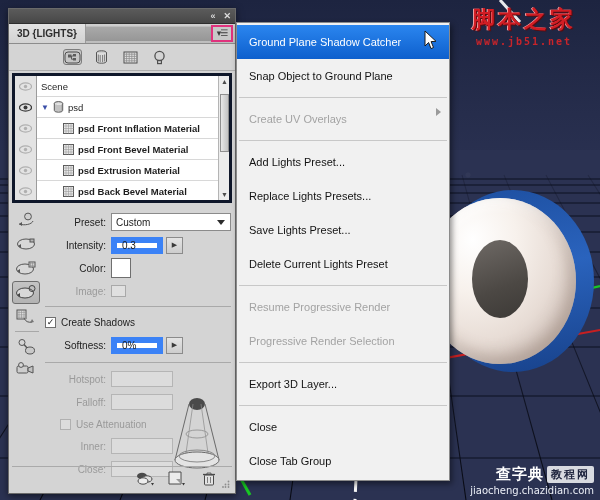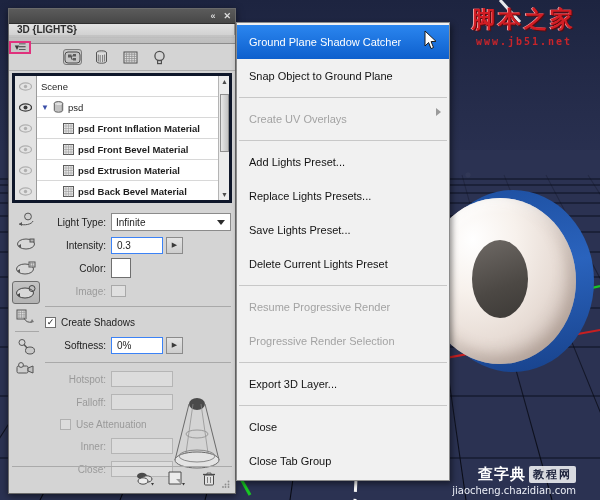--- a/index.html
+++ b/index.html
@@ -58,21 +58,21 @@
     height:15px; background:linear-gradient(180deg,#5b5b5b,#474747);
     border-bottom:1px solid #2e2e2e; display:flex; align-items:center;
     justify-content:flex-end; padding-right:2px; gap:3px;
   }
   .tb-btn {
     color:#dcdcdc; font-size:9px; line-height:9px; font-weight:bold;
     padding:0 3px; letter-spacing:-1px;
   }
   .panel-tabrow {
     height:20px; background:linear-gradient(180deg,#cfcfcf,#bdbdbd);
-    border-bottom:1px solid #8c8c8c; display:flex; align-items:stretch;flex-direction:column;
+    border-bottom:1px solid #8c8c8c; display:flex; align-items:stretch;
   }
   .tab-active {
     display:flex; align-items:center; padding:0 8px;
     font-size:10px; font-weight:bold; color:#2d2d2d;
     background:linear-gradient(180deg,#e2e2e2,#d2d2d2);
     border-right:1px solid #9a9a9a;
   }
   .tab-filler {
     flex:1; background:linear-gradient(180deg,#a9a9a9,#969696);
     border-top:1px solid #bdbdbd; margin:2px 0 2px 0;
@@ -129,21 +129,21 @@
   .plabel.dim { color:#9a9a9a; }
   .pselect {
     flex:1; height:18px; background:#fff; border:1px solid #8b8b8b;
     font-size:10px; color:#1c1c1c; display:flex; align-items:center;
     padding-left:4px; position:relative;
   }
   .pselect .caret { position:absolute; right:5px; top:6px;
     border-left:4px solid transparent; border-right:4px solid transparent;
     border-top:5px solid #2c2c2c; }
   .pnum {
-    width:52px; height:17px; background:#fff; border:1px solid #3b82f6;
+    width:52px; height:17px; background:#fff; border:6px solid #3b82f6;
     font-size:10px; color:#1c1c1c; display:flex; align-items:center; padding-left:5px;
   }
   .pstep {
     width:17px; height:17px; margin-left:3px; background:linear-gradient(180deg,#e4e4e4,#cdcdcd);
     border:1px solid #8b8b8b; display:flex; align-items:center; justify-content:center;
     font-size:7px; color:#3a3a3a;
   }
   .swatch { width:20px; height:20px; background:#fff; border:1px solid #6f6f6f; }
   .imgbox { width:15px; height:12px; background:#e0e0e0; border:1px solid #a9a9a9; }
   .pdiv { height:1px; background:#a9a9a9; margin:5px 0 6px 0; }
@@ -192,21 +192,21 @@
   .wm-tr { position:absolute; right:24px; top:4px; text-align:center; }
   .wm-cn {
     font-family:"DejaVu Sans", sans-serif; font-size:23px; font-weight:bold;
     color:#d21d24; letter-spacing:3px;
     text-shadow:1px 1px 0 #5a0c10, -1px 0 0 #f4a5a7;
   }
   .wm-url {
     font-family:"DejaVu Sans Mono", monospace; font-size:10px; font-weight:bold;
     color:#c8242a; letter-spacing:2px; margin-top:1px;
   }
-  .wm-br { position:absolute; right:24px; bottom:4px; text-align:right; }
+  .wm-br { position:absolute; right:6px; bottom:4px; text-align:right; }
   .wm-br-top { display:flex; align-items:center; justify-content:flex-end; gap:3px; }
   .wm-br-cn {
     font-family:"DejaVu Sans", sans-serif; font-size:15px; font-weight:bold;
     color:#ffffff; letter-spacing:1px;
   }
   .wm-br-box {
     background:rgba(255,255,255,.82); color:#20263f; font-weight:bold;
     font-family:"DejaVu Sans", sans-serif; font-size:11px;
     padding:1px 4px; border-radius:2px; letter-spacing:2px;
   }
@@ -486,28 +486,28 @@
     <div class="tool">
       <svg width="22" height="18">
         <rect x="2" y="4" width="11" height="7" rx="1.5" fill="#cdcdcd" stroke="#555"></rect>
         <circle cx="6" cy="3" r="2.4" fill="#d8d8d8" stroke="#555"></circle>
         <path d="M13 6 l5 -2 v7 l-5 -2 z" fill="#c2c2c2" stroke="#555"></path>
       </svg>
     </div>
   </div>
 
   <div class="props">
-
-    <div class="prow">
-      <span class="plabel">Light Type:</span>
+    <div class="prow">
+      <span class="plabel">Preset:</span>
       <span class="pselect">
-        <span>Infinite</span>
+        <span>Custom</span>
         <span class="caret"></span>
       </span>
     </div>
+
 
     <div class="prow">
       <span class="plabel">Intensity:</span>
       <span class="pnum">0.3</span>
       <span class="pstep">▶</span>
     </div>
 
     <div class="prow">
       <span class="plabel">Color:</span>
       <span class="swatch"></span>

